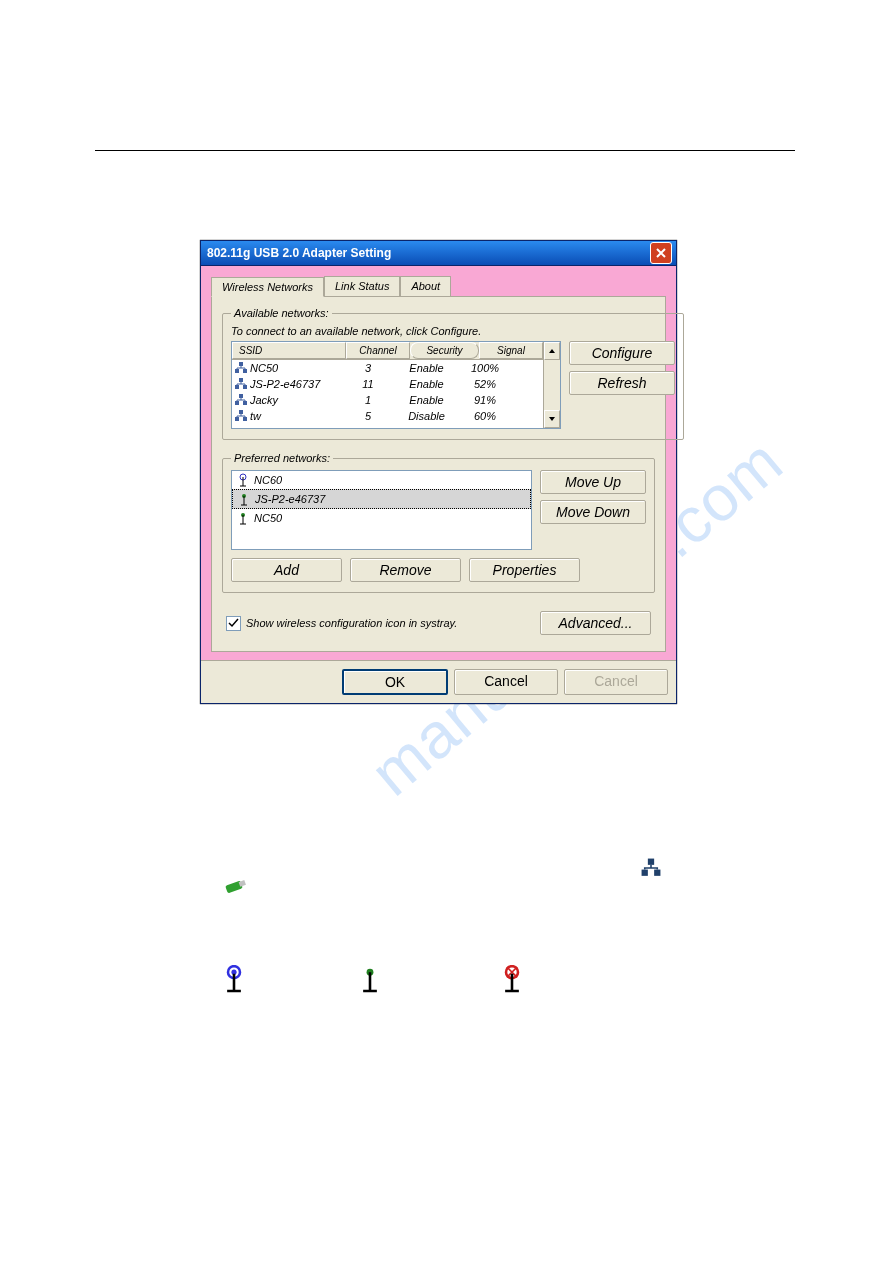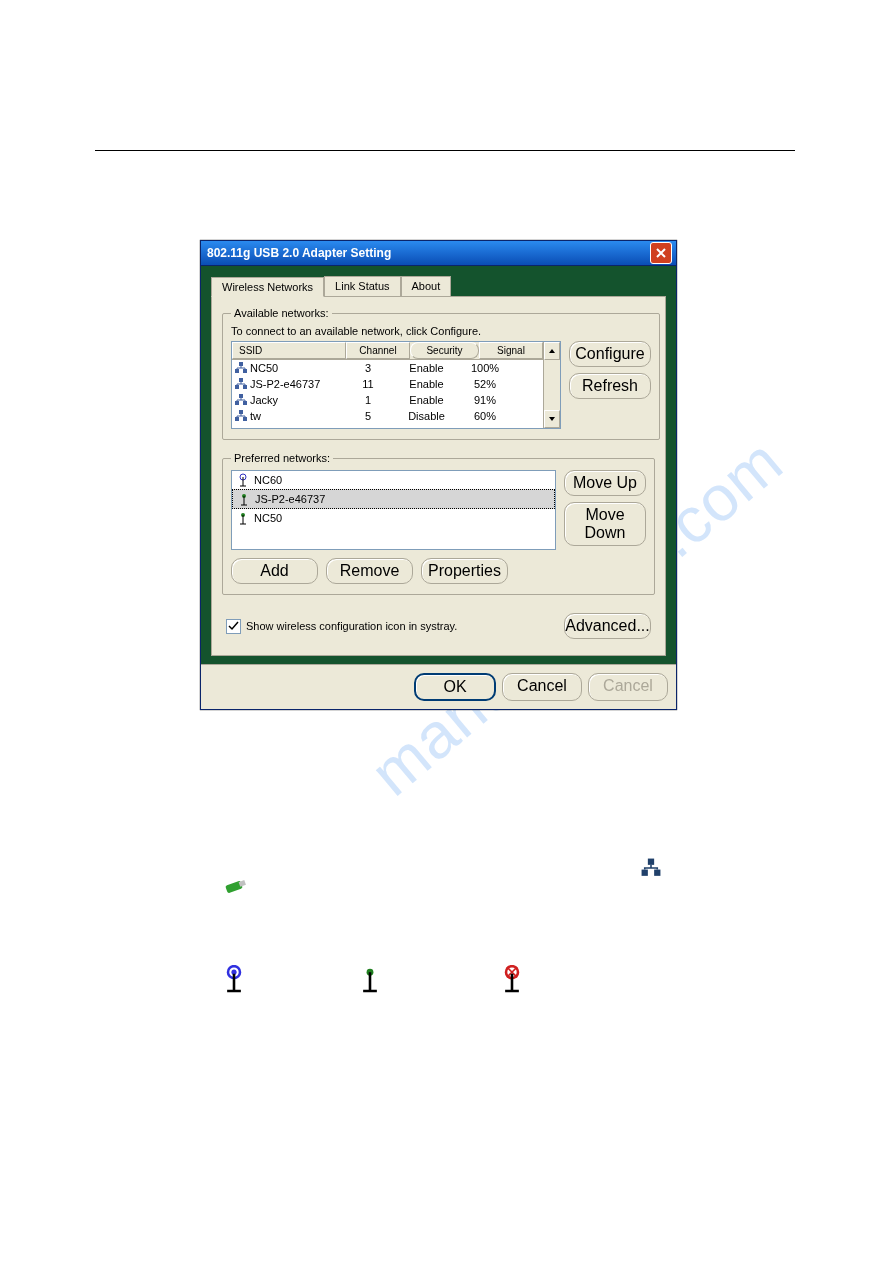--- a/index.html
+++ b/index.html
@@ -46,21 +46,22 @@
     width: 20px; height: 20px;
     background: #d04020;
     border: 1px solid #fff;
     border-radius: 3px;
     display: flex; align-items: center; justify-content: center;
     font-weight: bold;
   }
   .close-btn svg { width:10px;height:10px; }
   .body-area {
     padding: 10px 10px 8px 10px;
-    background: #14532d;
+    background: #f9a8d4;
+    font-style: italic;
   }
   .tabs {
     display: flex;
     border-bottom: 1px solid #aca899;
     margin-bottom: 0;
   }
   .tab {
     border: 1px solid #aca899;
     border-bottom: none;
     background: #ece9d8;
@@ -140,23 +141,23 @@
     border: 1px solid #fff;
     border-right-color:#aca899;
     border-bottom-color:#aca899;
     display:flex;align-items:center;justify-content:center;
     font-size:9px;
   }
   .scroll-track { flex:1; background:#ece9d8;}
   .btn {
     background: #ece9d8;
     border: 1px solid #aca899;
-    border-radius: 10px;
-    padding: 3px 0;
-    font-size: 16px;
+    border-radius: 2px;
+    padding: 3px 12px;
+    font-size: 14px;
     width: 80px;
     text-align: center;
     box-shadow: inset 1px 1px 0 #fff;
   }
   .right-btns {
     display: flex;
     flex-direction: column;
     gap: 6px;
     margin-left: 8px;
   }

